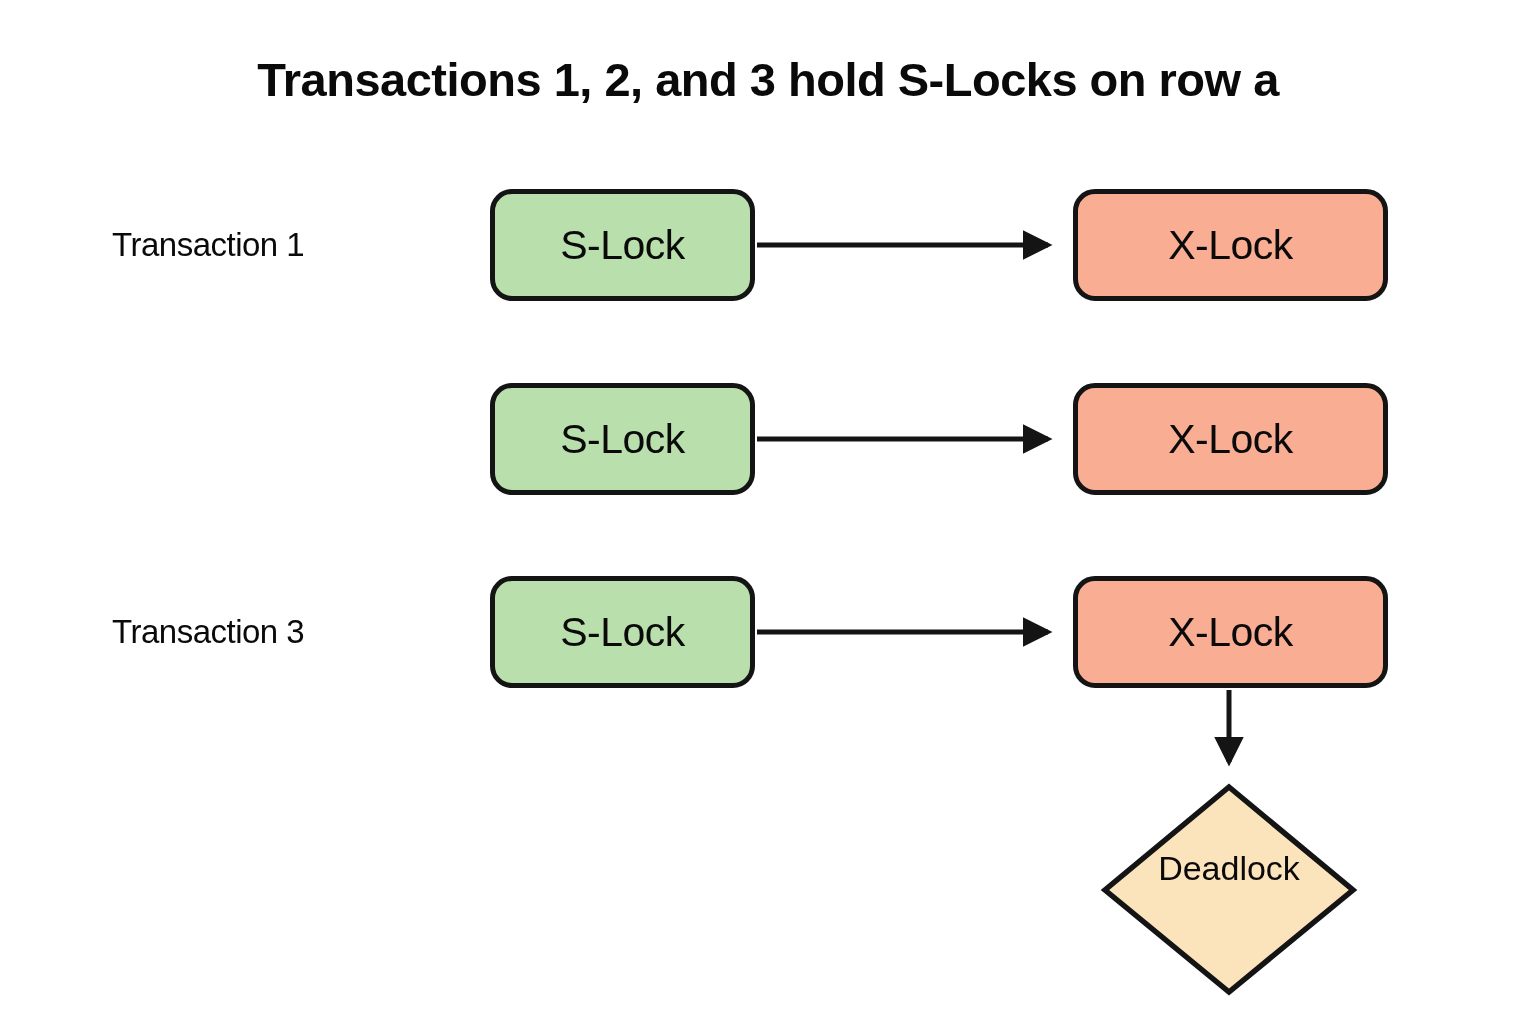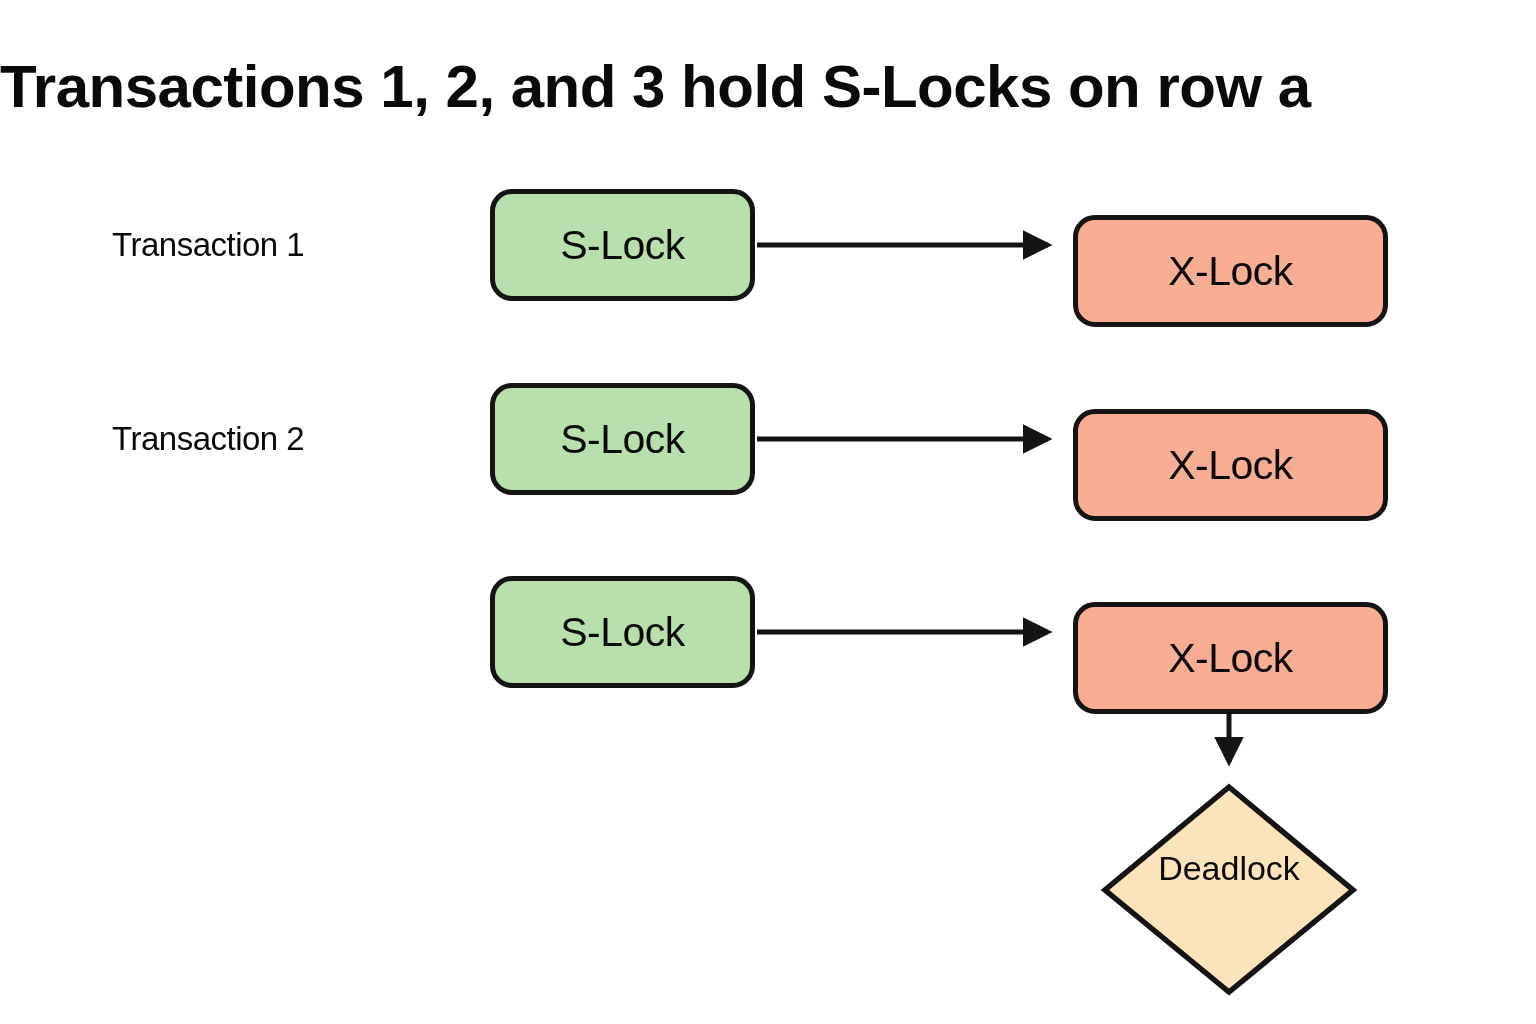--- a/index.html
+++ b/index.html
@@ -19,21 +19,22 @@
     overflow: hidden;
   }
   .canvas {
     position: relative;
     width: 1536px; height: 1024px;
     background: var(--background);
   }
   .title {
     position: absolute;
     top: 52px; left: 0; width: 1536px;
-    font-size: 60px;
+    text-align: center;
+    font-size: 47px;
     font-weight: 700;
     letter-spacing: -0.5px;
     color: var(--text);
   }
   .row-label {
     position: absolute;
     left: 112px;
     width: 360px;
     height: 112px;
     display: flex;
@@ -50,21 +51,21 @@
     border-radius: 22px;
     display: flex;
     align-items: center;
     justify-content: center;
     font-size: 41px;
     font-weight: 400;
     color: var(--text);
     letter-spacing: -0.5px;
   }
   .s-lock { left: 490px; width: 265px; background: var(--s-lock-fill); }
-  .x-lock { left: 1073px; width: 315px; background: var(--x-lock-fill); margin-top: 26px; }
+  .x-lock { left: 1073px; width: 315px; background: var(--x-lock-fill); }
   .row-1 { top: 189px; }
   .row-2 { top: 383px; }
   .row-3 { top: 576px; }
   .arrow-layer {
     position: absolute;
     top: 0; left: 0;
     width: 1536px; height: 1024px;
     pointer-events: none;
   }
   .arrow-line { stroke: var(--arrow); stroke-width: 5; fill: none; }
@@ -103,28 +104,28 @@
   <div class="title">Transactions 1, 2, and 3 hold S-Locks on row a</div>
 
   <div class="row-label row-1">Transaction 1</div>
   <div class="node s-lock row-1">
     <span>S-Lock</span>
   </div>
   <div class="node x-lock row-1">
     <span>X-Lock</span>
   </div>
 
-  <div class="row-label row-2">Transaction 2</div>
   <div class="node s-lock row-2">
     <span>S-Lock</span>
   </div>
   <div class="node x-lock row-2">
     <span>X-Lock</span>
   </div>
 
+  <div class="row-label row-3">Transaction 3</div>
   <div class="node s-lock row-3">
     <span>S-Lock</span>
   </div>
   <div class="node x-lock row-3">
     <span>X-Lock</span>
   </div>
 
   <div class="deadlock-label">Deadlock</div>
 
 </div>

